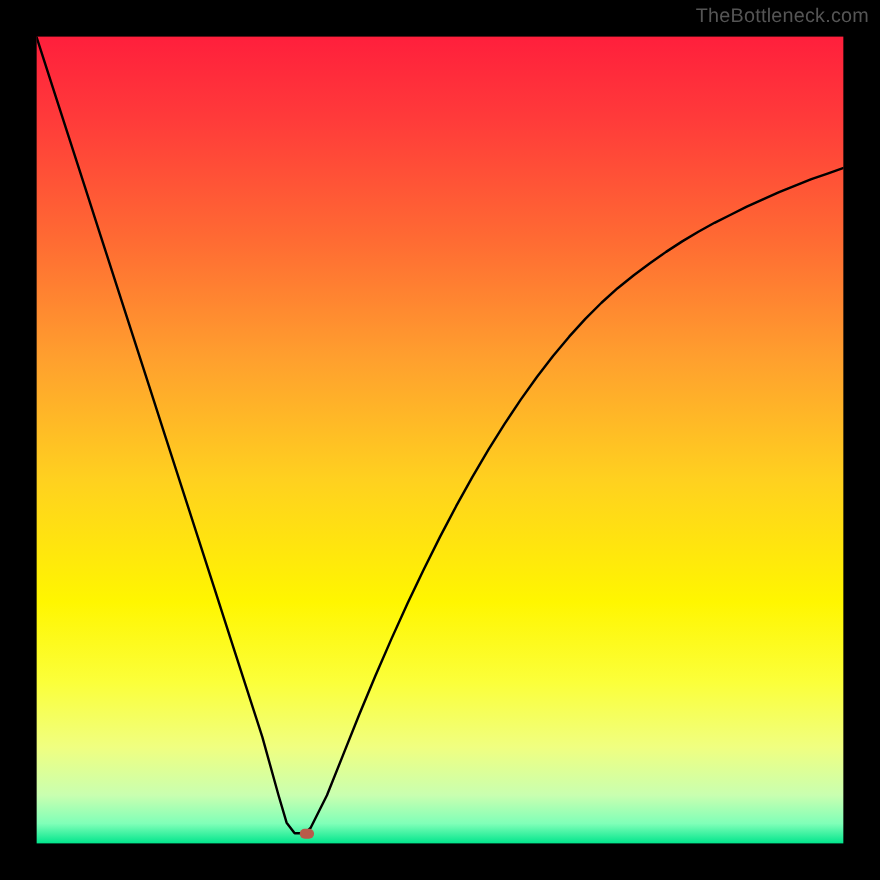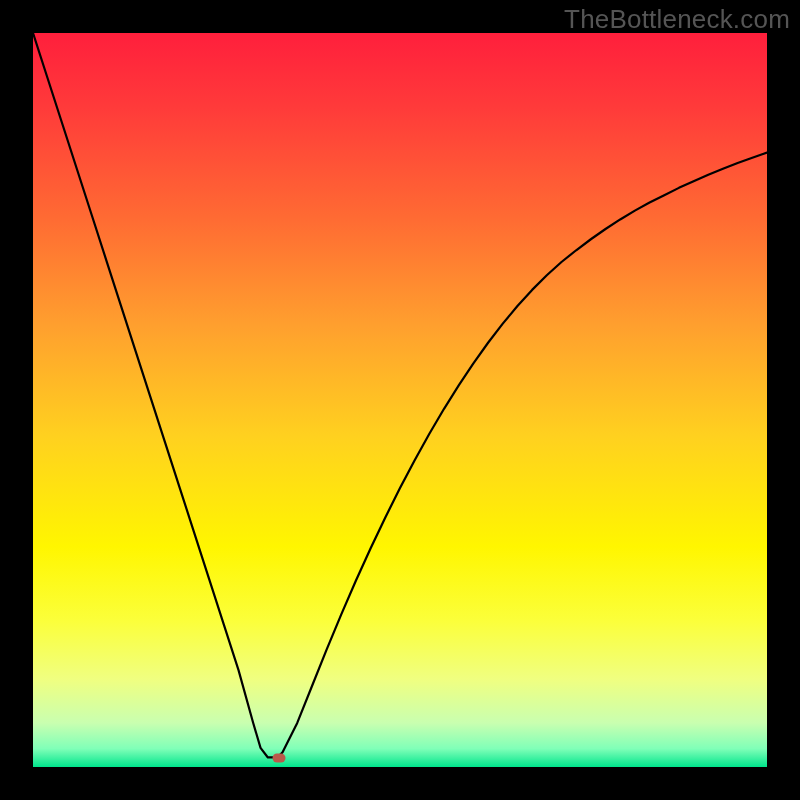--- a/index.html
+++ b/index.html
@@ -15,21 +15,21 @@
     position: relative;
     width: 800px;
     height: 800px;
     background: #000;
   }
   .watermark {
     position: absolute;
     top: 4px;
     right: 10px;
     color: #555;
-    font-size: 26px;
+    font-size: 18px;
     font-weight: 500;
     letter-spacing: 0.2px;
     z-index: 5;
   }
   .plot-area {
     position: absolute;
     left: 33px;
     top: 33px;
     width: 734px;
     height: 734px;

